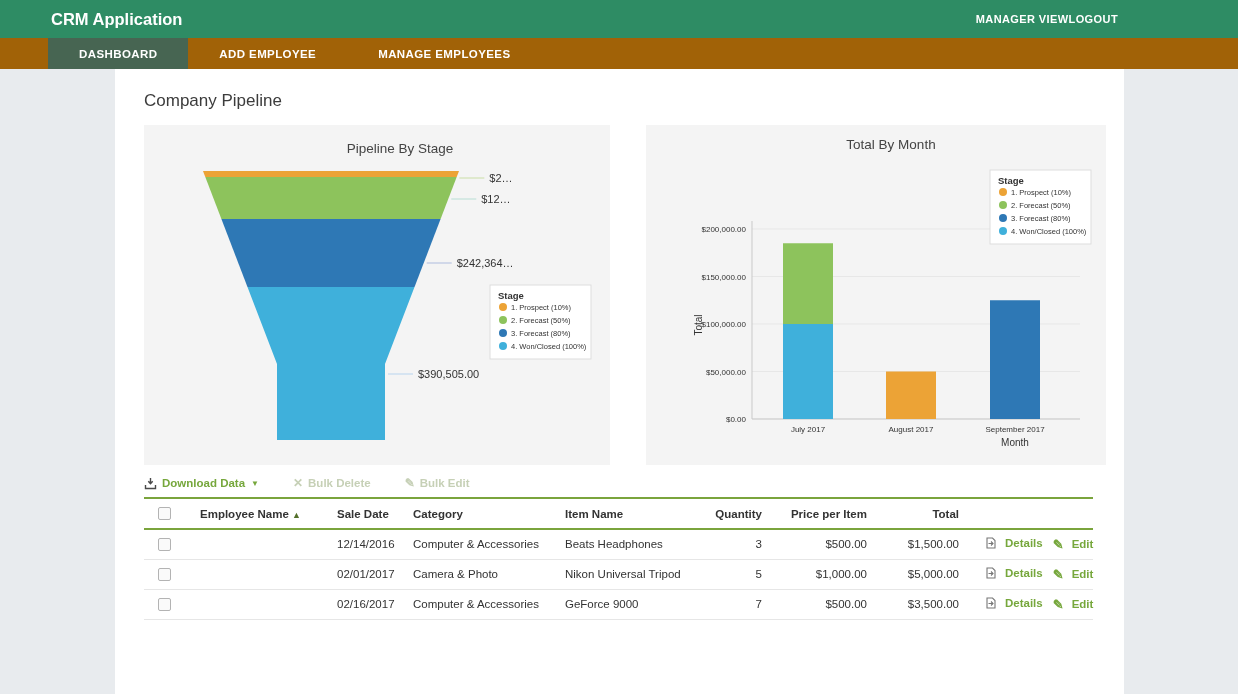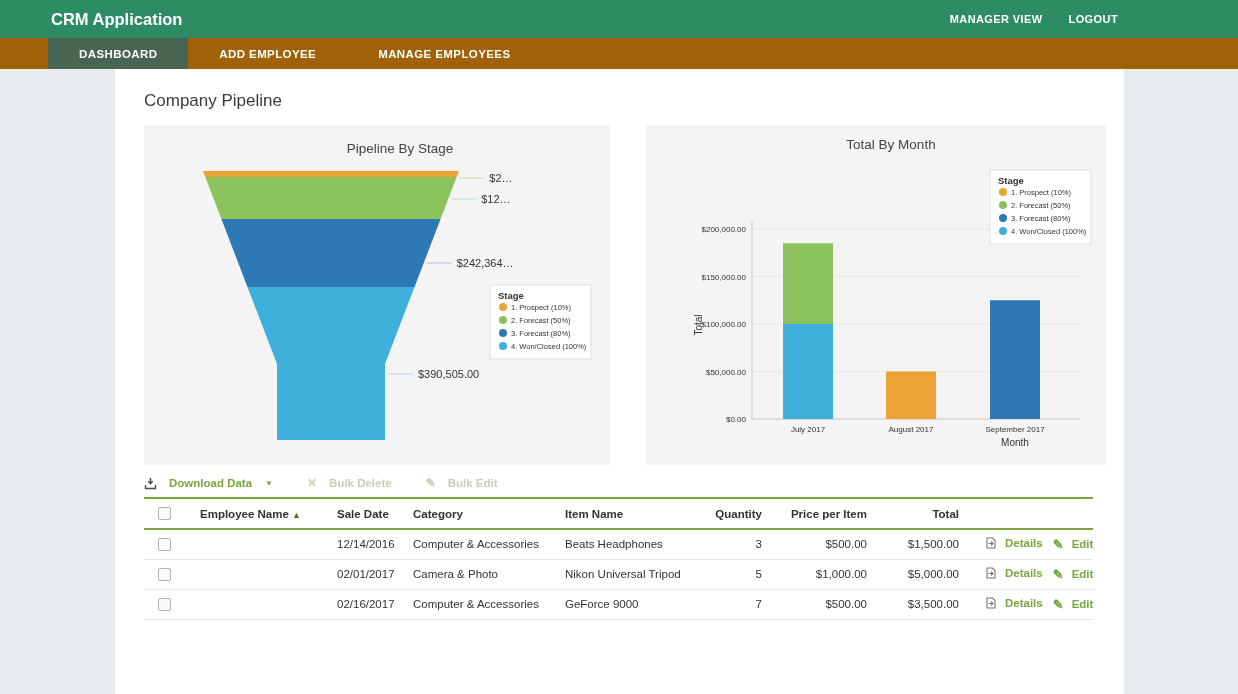--- a/index.html
+++ b/index.html
@@ -3,21 +3,21 @@
 <meta charset="utf-8">
 <style>
   * { margin:0; padding:0; box-sizing:border-box; }
   html,body { width:1238px; height:694px; overflow:hidden;
     font-family:"Liberation Sans", sans-serif; background:#e8ebee; }
 
   
   .topbar { height:38px; background:#2e8c64; display:flex; align-items:center;
     justify-content:space-between; padding:0 120px 0 51px; }
   .topbar .app-title { color:#fff; font-size:16.5px; font-weight:bold; }
-  .topbar .right-links { display:flex; gap:26px; }
+  .topbar .right-links { display:flex; }
   .topbar .right-links a { color:#fff; font-size:11px; font-weight:bold;
     letter-spacing:.4px; text-decoration:none; cursor:pointer; }
 
   
   .navbar { height:31px; background:#a16207; display:flex; padding-left:48px; }
   .navbar .tab { color:#fff; font-size:11.5px; font-weight:bold; letter-spacing:.4px;
     padding:0 31px; display:flex; align-items:center; cursor:pointer; }
   .navbar .tab.active { background:#4765522; background-color:#476552; }
 
   
@@ -27,21 +27,21 @@
 
   .charts { display:flex; gap:36px; margin-top:14px; }
   .panel { background:#f4f4f4; }
   .panel.left  { width:466px; height:340px; }
   .panel.right { width:460px; height:340px; }
 
   
   .sales-title { margin-top:26px; font-size:18px; font-weight:bold; color:#76a73c; }
   .toolbar { margin-top:11px; display:flex; align-items:center; gap:34px;
     font-size:11.5px; font-weight:bold; }
-  .tool { display:flex; align-items:center; gap:12px; cursor:pointer; }
+  .tool { display:flex; align-items:center; gap:5px; cursor:pointer; }
   .tool.enabled { color:#76a73c; }
   .tool.disabled { color:#c6d0b6; cursor:default; }
   .tool .x-glyph { font-size:12px; color:#c6d0b6; }
   .tool .pencil-glyph { font-size:12px; color:#c6d0b6; }
   .caret { color:#76a73c; font-size:8px; margin-left:1px; }
 
   table.sales { margin-top:7px; width:949px; border-collapse:collapse; table-layout:fixed;
     border-top:2px solid #7aa43c; }
   table.sales thead th { border-bottom:2px solid #7aa43c; height:31px;
     font-size:11.5px; color:#333; text-align:left; font-weight:bold; }

